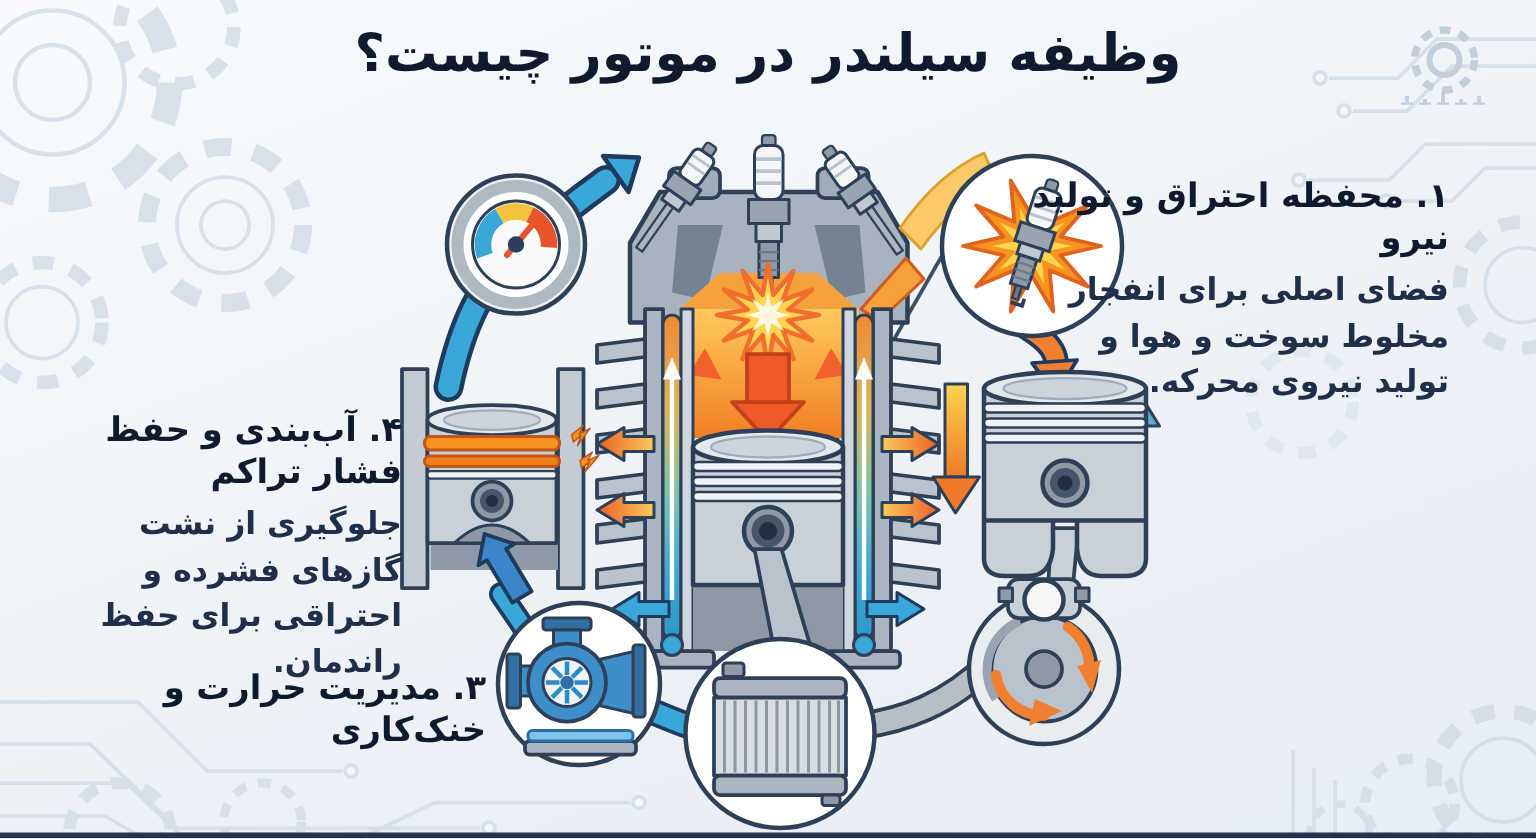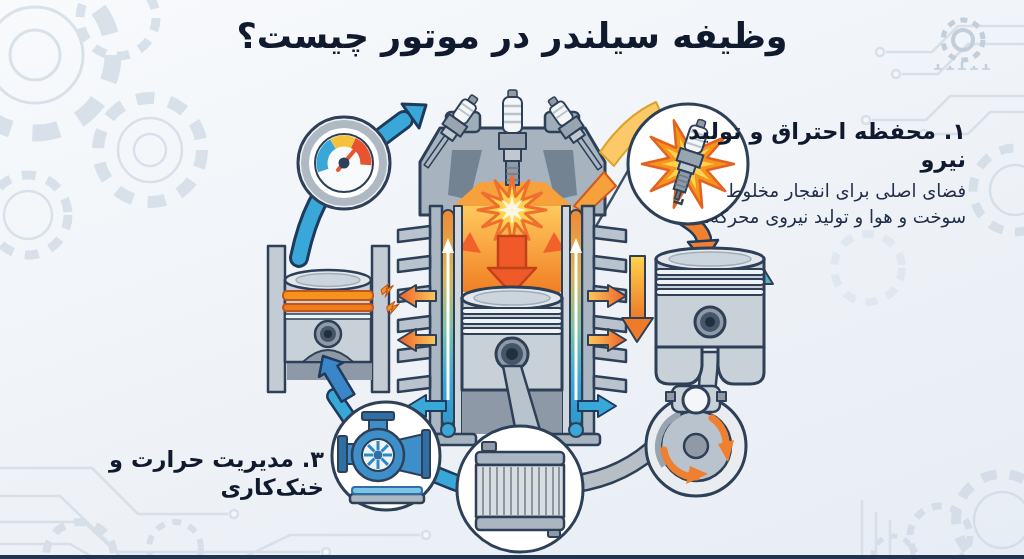--- a/index.html
+++ b/index.html
@@ -4,21 +4,21 @@
 <style>
   html,body{margin:0;padding:0;}
   body{width:1024px;height:559px;overflow:hidden;font-family:"DejaVu Sans",sans-serif;}
   .stage{position:relative;width:1024px;height:559px;
          background:linear-gradient(160deg,#f8fafc 0%,#eef2f7 55%,#e7edf4 100%);overflow:hidden;}
   .stage > svg.art{position:absolute;left:0;top:0;}
   .title{position:absolute;left:0;right:0;top:16px;text-align:center;direction:rtl;
          font-size:35px;font-weight:bold;color:#101a2e;letter-spacing:-.5px;}
   .tblock{position:absolute;direction:rtl;text-align:right;margin-top:27px;}
   .tblock .h{font-size:22.5px;font-weight:bold;color:#101a2e;line-height:1.25;}
-  .tblock .b{font-size:18px;font-weight:400;color:#202f49;line-height:1.45;margin-top:5px;}
+  .tblock .b{font-size:21px;font-weight:700;color:#202f49;line-height:1.45;margin-top:5px;}
   .s1{top:90px;right:58px;width:290px;}
   .s2{top:244px;right:16px;width:242px;}
   .s4{top:246px;left:26px;width:242px;}
   .s3{top:418px;left:44px;width:280px;}
   .bottombar{position:absolute;left:0;bottom:0;width:100%;height:4px;background:#22344f;}
 </style>
 </head>
 <body>
 
 <div class="stage">
@@ -360,20 +360,24 @@
 </svg>
 
 <div class="title">وظیفه سیلندر در موتور چیست؟</div>
 
 <div class="tblock s1">
   <div class="h">۱. محفظه احتراق و تولید نیرو</div>
   <div class="b">فضای اصلی برای انفجار مخلوط سوخت و هوا و تولید نیروی محرکه.</div>
 </div>
 
 
+<div class="tblock s4">
+  <div class="h">۴. آب‌بندی و حفظ فشار تراکم</div>
+  <div class="b">جلوگیری از نشت گازهای فشرده و احتراقی برای حفظ راندمان.</div>
+</div>
 
 <div class="tblock s3">
   <div class="h">۳. مدیریت حرارت و خنک‌کاری</div>
 </div>
 
 <div class="bottombar"></div>
 
 </div>
 
 </body></html>

